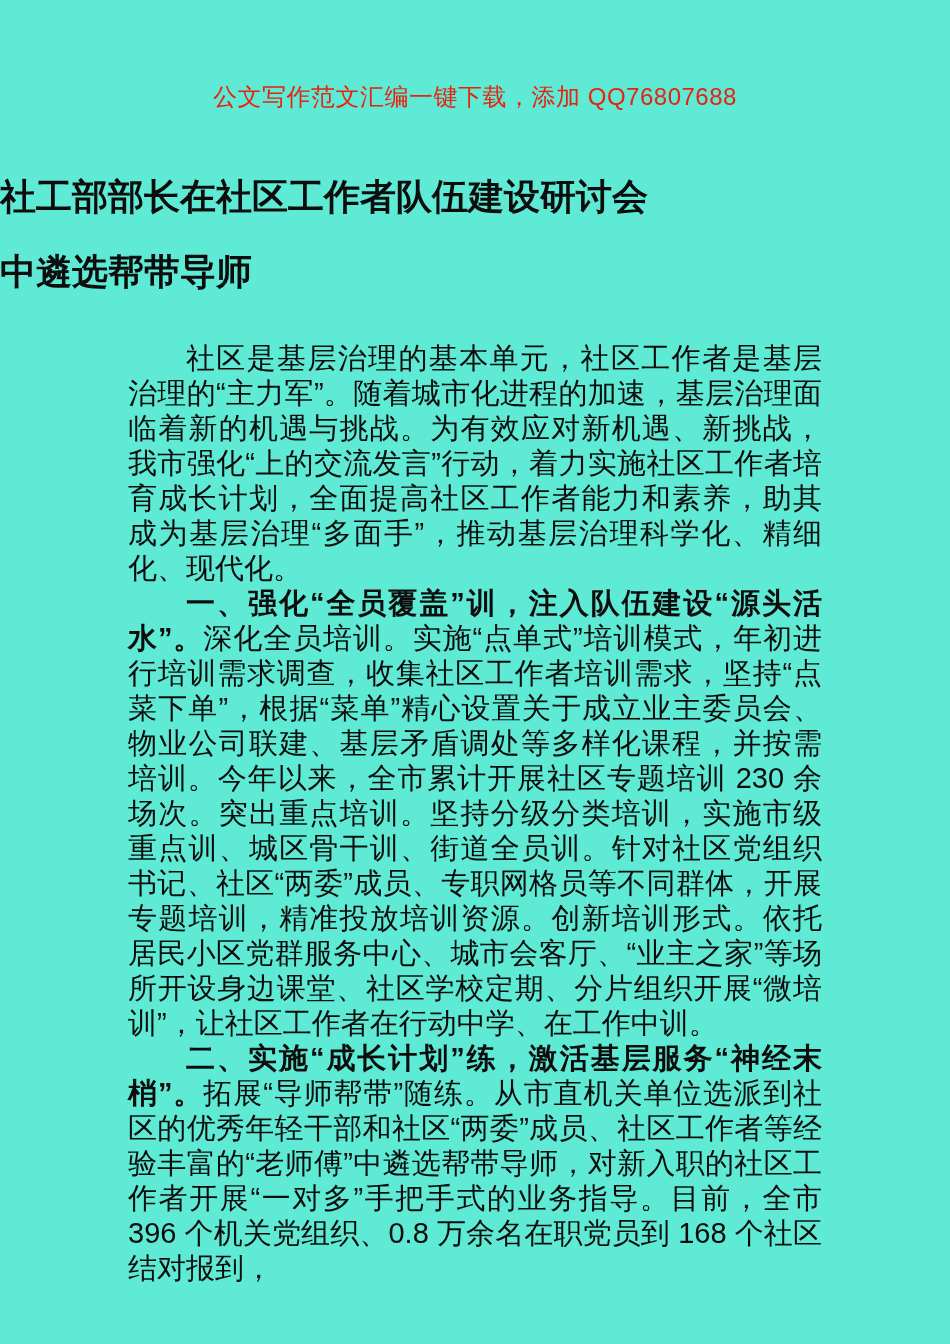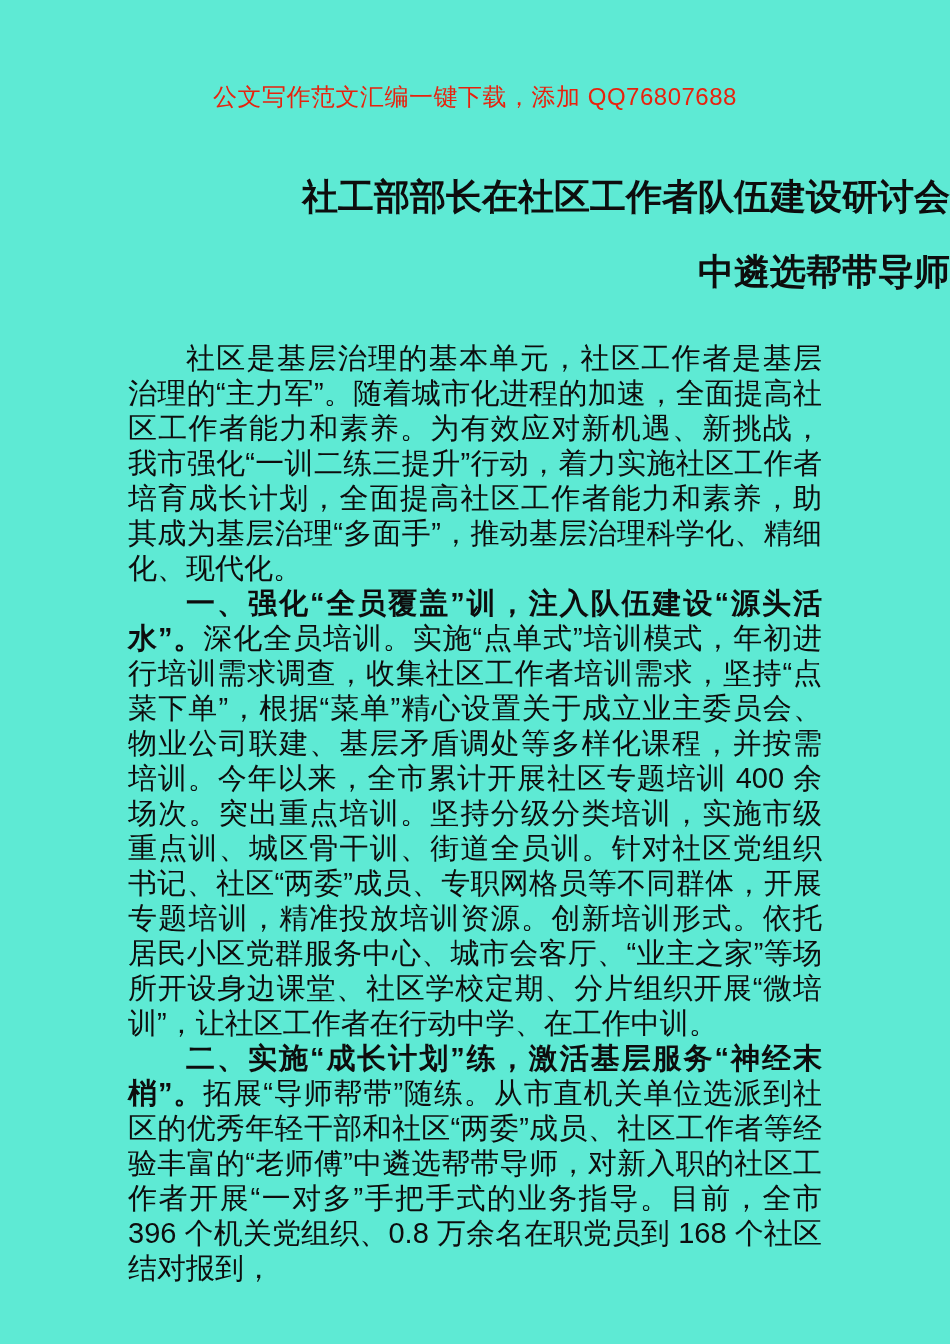--- a/index.html
+++ b/index.html
@@ -26,21 +26,21 @@
     font-size: 24px;
     line-height: 28px;
     color: #e8220e;
     letter-spacing: 0.5px;
   }
   .doc-title {
     margin: 48px 0 0 0;
     font-size: 36px;
     line-height: 75px;
     font-weight: bold;
-    text-align: right;
+    text-align: left;
     color: #0d0d0d;
   }
   .doc-title .tline {
     display: block;
   }
   .content {
     width: 694px;
     margin: 32px auto 0 auto;
     font-size: 29px;
     line-height: 35px;
@@ -64,23 +64,23 @@
 
   <div class="banner">公文写作范文汇编一键下载，添加 QQ76807688</div>
 
   <h1 class="doc-title">
     <span class="tline">社工部部长在社区工作者队伍建设研讨会</span>
     <span class="tline">中遴选帮带导师</span>
   </h1>
 
   <div class="content">
     <p>
-      <b></b><span>社区是基层治理的基本单元，社区工作者是基层治理的“主力军”。随着城市化进程的加速，全面提高社区工作者能力和素养。为有效应对新机遇、新挑战，我市强化“一训二练三提升”行动，着力实施社区工作者培育成长计划，全面提高社区工作者能力和素养，助其成为基层治理“多面手”，推动基层治理科学化、精细化、现代化。</span>
+      <b></b><span>社区是基层治理的基本单元，社区工作者是基层治理的“主力军”。随着城市化进程的加速，基层治理面临着新的机遇与挑战。为有效应对新机遇、新挑战，我市强化“上的交流发言”行动，着力实施社区工作者培育成长计划，全面提高社区工作者能力和素养，助其成为基层治理“多面手”，推动基层治理科学化、精细化、现代化。</span>
     </p>
     <p>
-      <b>一、强化“全员覆盖”训，注入队伍建设“源头活水”。</b><span>深化全员培训。实施“点单式”培训模式，年初进行培训需求调查，收集社区工作者培训需求，坚持“点菜下单”，根据“菜单”精心设置关于成立业主委员会、物业公司联建、基层矛盾调处等多样化课程，并按需培训。今年以来，全市累计开展社区专题培训 400 余场次。突出重点培训。坚持分级分类培训，实施市级重点训、城区骨干训、街道全员训。针对社区党组织书记、社区“两委”成员、专职网格员等不同群体，开展专题培训，精准投放培训资源。创新培训形式。依托居民小区党群服务中心、城市会客厅、“业主之家”等场所开设身边课堂、社区学校定期、分片组织开展“微培训”，让社区工作者在行动中学、在工作中训。</span>
+      <b>一、强化“全员覆盖”训，注入队伍建设“源头活水”。</b><span>深化全员培训。实施“点单式”培训模式，年初进行培训需求调查，收集社区工作者培训需求，坚持“点菜下单”，根据“菜单”精心设置关于成立业主委员会、物业公司联建、基层矛盾调处等多样化课程，并按需培训。今年以来，全市累计开展社区专题培训 230 余场次。突出重点培训。坚持分级分类培训，实施市级重点训、城区骨干训、街道全员训。针对社区党组织书记、社区“两委”成员、专职网格员等不同群体，开展专题培训，精准投放培训资源。创新培训形式。依托居民小区党群服务中心、城市会客厅、“业主之家”等场所开设身边课堂、社区学校定期、分片组织开展“微培训”，让社区工作者在行动中学、在工作中训。</span>
     </p>
     <p>
       <b>二、实施“成长计划”练，激活基层服务“神经末梢”。</b><span>拓展“导师帮带”随练。从市直机关单位选派到社区的优秀年轻干部和社区“两委”成员、社区工作者等经验丰富的“老师傅”中遴选帮带导师，对新入职的社区工作者开展“一对多”手把手式的业务指导。目前，全市 396 个机关党组织、0.8 万余名在职党员到 168 个社区结对报到，</span>
     </p>
   </div>
 
 </div>
 
 </body></html>

